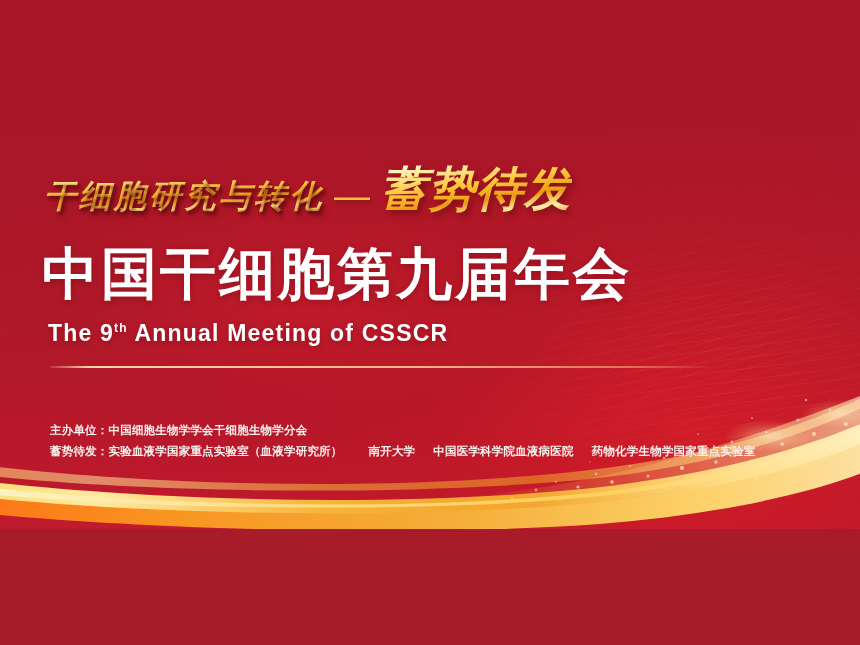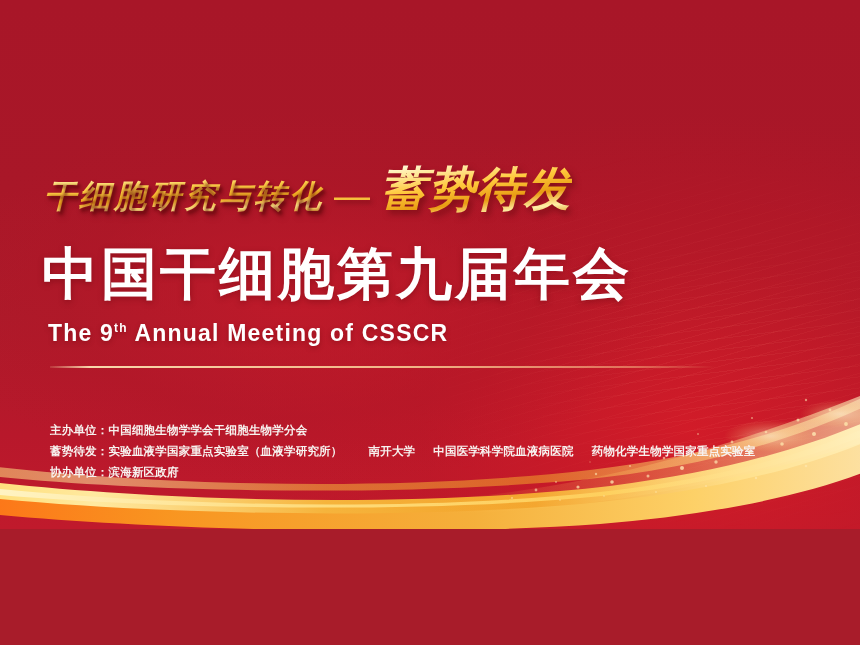--- a/index.html
+++ b/index.html
@@ -312,21 +312,18 @@
     <div class="rule"></div>
 
 
     <div class="orgs">
       <div>
         <span>主办单位：</span><span>中国细胞生物学学会干细胞生物学分会</span>
       </div>
       <div>
         <span>蓄势待发：</span><span>实验血液学国家重点实验室（血液学研究所）</span><span class="gap"></span><span>南开大学</span><span class="gap-sm"></span><span>中国医学科学院血液病医院</span><span class="gap-sm"></span><span>药物化学生物学国家重点实验室</span>
       </div>
-      <div>
-        <span>协办单位：</span><span>滨海新区政府</span>
-      </div>
     </div>
 
   </div>
 
   <div class="footer-block"></div>
 </div>
 
 </body></html>

